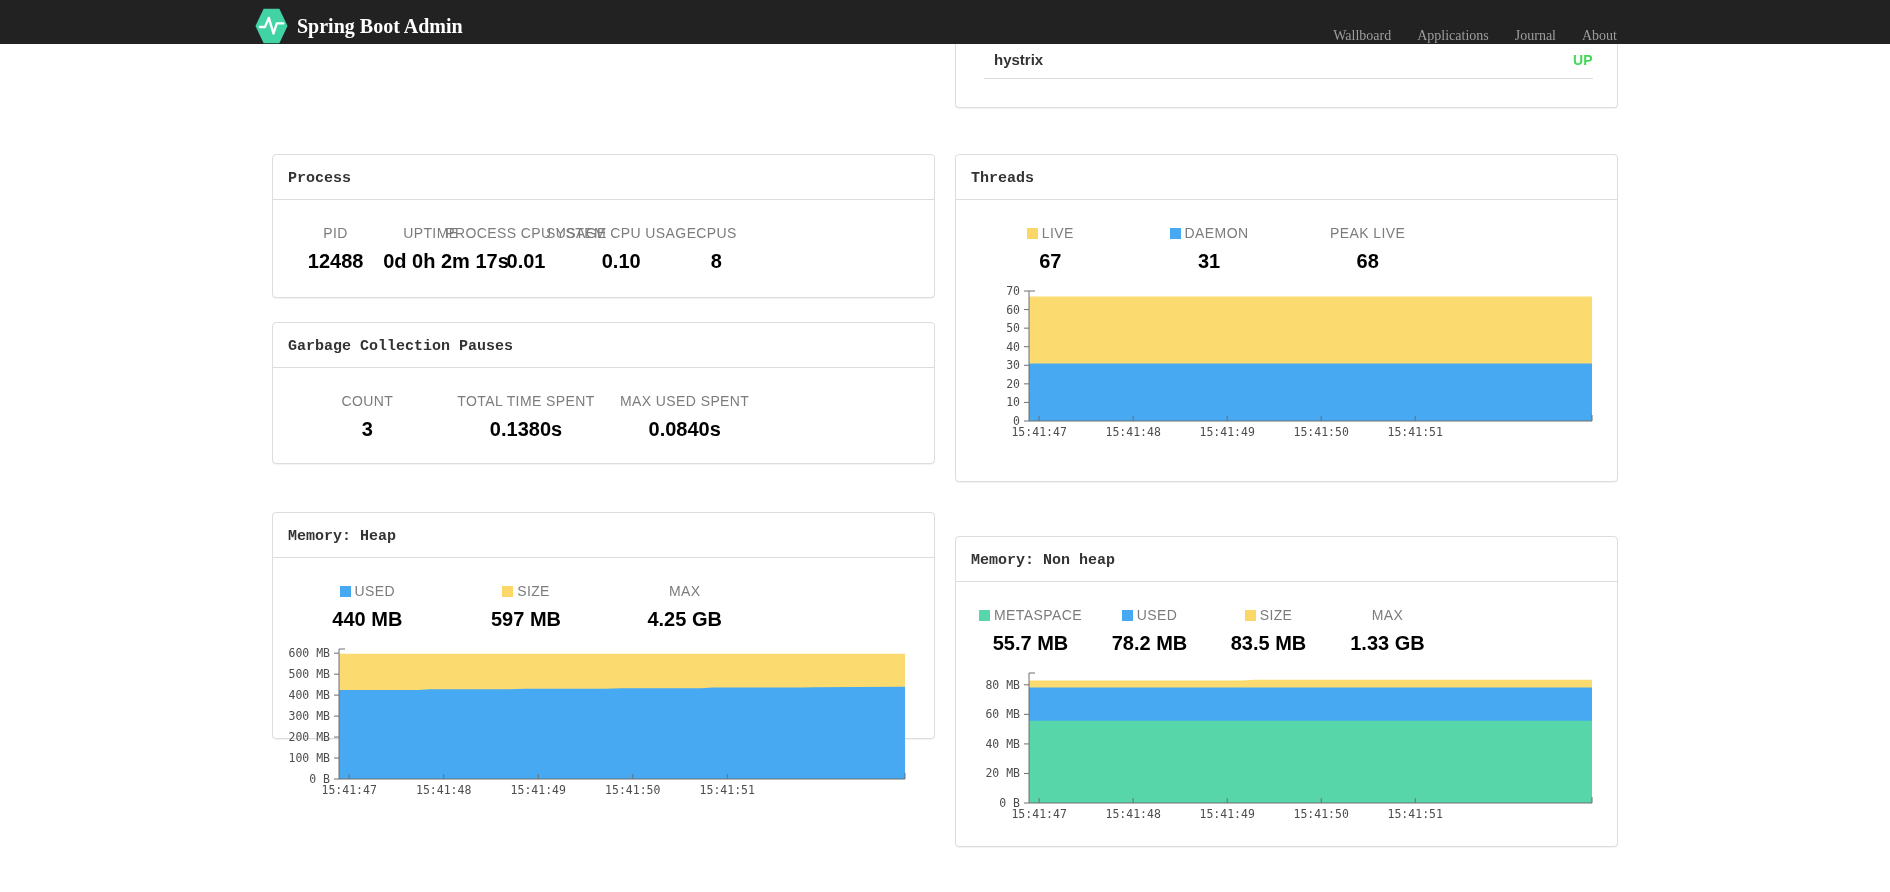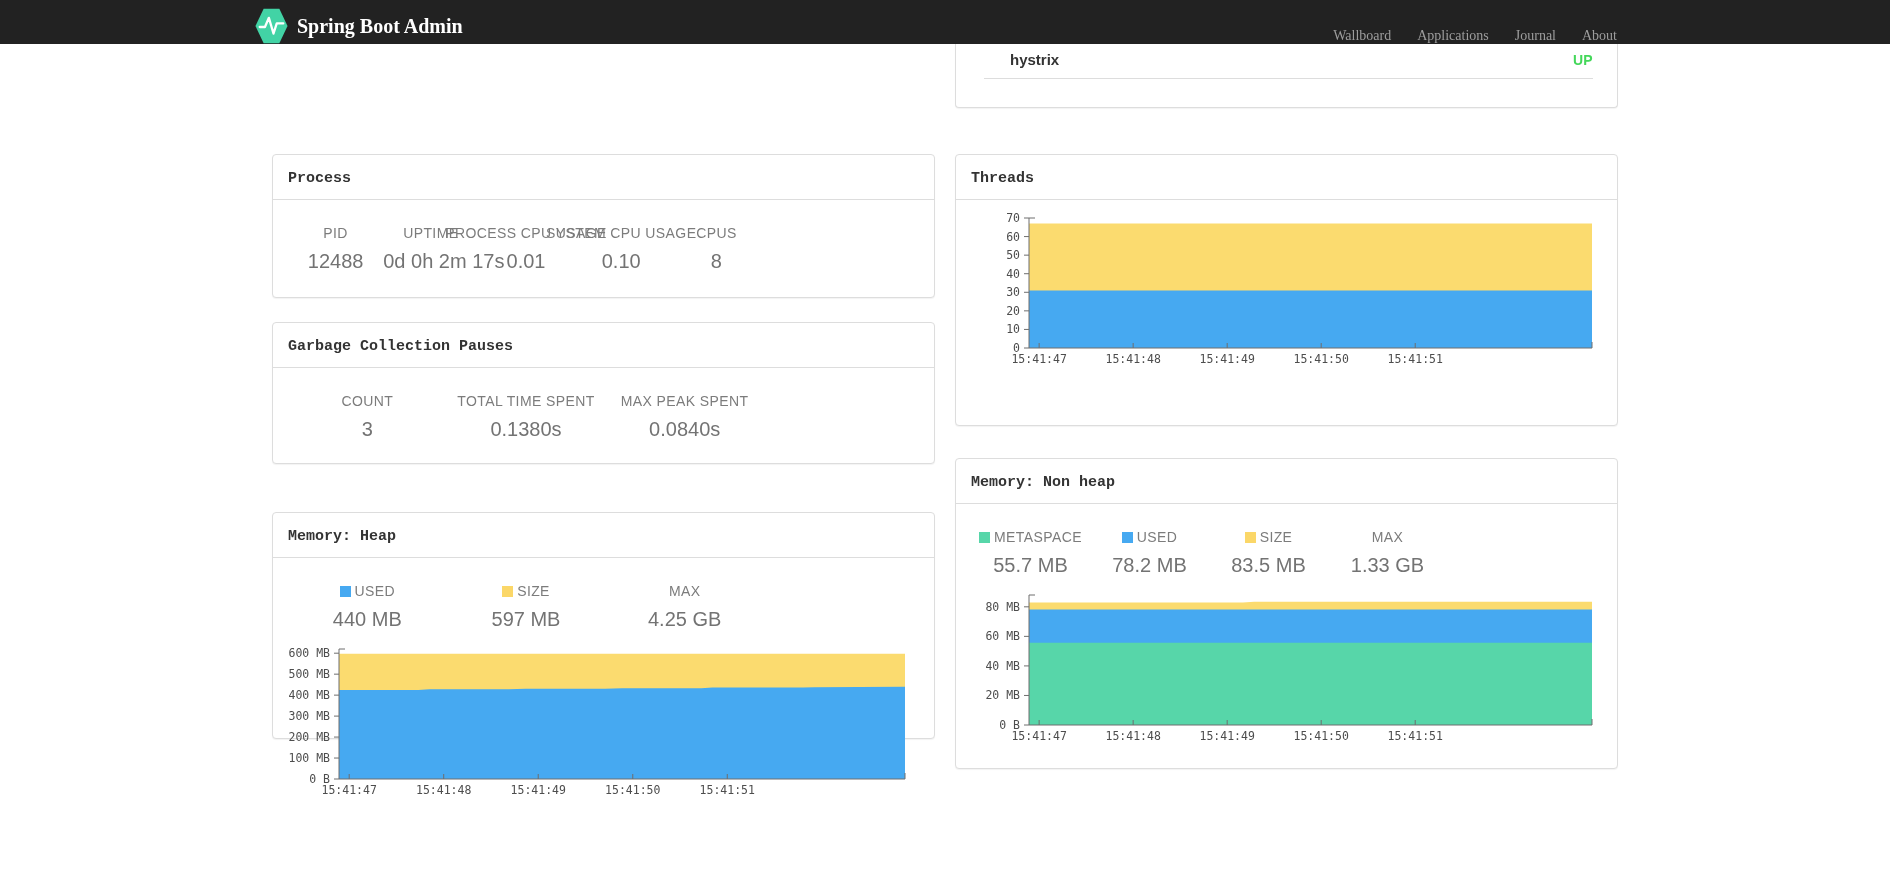--- a/index.html
+++ b/index.html
@@ -42,47 +42,47 @@
     box-shadow:0 1px 1px rgba(0,0,0,0.05); width:100%;
   }
   .card-header {
     padding:15px 15px 12px 15px;
     border-bottom:1px solid #ddd;
     font-size:15px; font-weight:700; color:#333;font-family:Liberation Mono, monospace;
   }
   .card-process { height:144px; margin-bottom:24px; }
   .card-gc      { height:142px; margin-bottom:48px; }
   .card-heap    { height:227px; }
-  .card-threads { height:272px; margin-bottom:32px; }
+  .card-threads { height:328px; margin-bottom:54px; }
   .card-nonheap { height:311px; }
   
   .card-health {
     height:64px; margin-bottom:46px;
     border-top:none; border-radius:0 0 4px 4px;
     overflow:hidden;
   }
   .health-row {
     margin:0 24px 0 28px; padding:7px 0 10px 10px;
     border-bottom:1px solid #ddd;
     display:flex; align-items:center; justify-content:space-between;
   }
-  .health-name { font-size:15px; font-weight:700; color:#333;margin-left:16px; }
+  .health-name { font-size:15px; font-weight:700; color:#333; }
   .health-status { font-size:14px; font-weight:700; letter-spacing:.3px; }
   
   .metrics {
     display:flex; padding:25px 170px 0 15px;
   }
   .metric { flex:1; text-align:center; min-width:0; }
   .metric-label {
     font-size:14px; color:#7c7c7c; letter-spacing:.4px; white-space:nowrap;
     display:flex; align-items:center; justify-content:center; gap:4px;
   }
   .swatch { width:11px; height:11px; display:inline-block; flex:none; }
   .metric-value {
-    font-size:20px; color:#737373; margin-top:9px; white-space:nowrap;
+    font-size:20px; color:#000000; margin-top:9px; white-space:nowrap;font-weight:bold;
   }
   
   .chart-wrap { margin-top:12px; }
   .chart-wrap svg { display:block; }
   .tick-label {
     font-family:"DejaVu Sans Mono", monospace;
     font-size:11.5px; fill:#4d4d4d;
   }
 </style>
 </head>
@@ -158,21 +158,21 @@
             <div class="metric-value">3</div>
           </div>
           <div class="metric">
             <div class="metric-label">
               <span>TOTAL TIME SPENT</span>
             </div>
             <div class="metric-value">0.1380s</div>
           </div>
           <div class="metric">
             <div class="metric-label">
-              <span>MAX PEAK SPENT</span>
+              <span>MAX USED SPENT</span>
             </div>
             <div class="metric-value">0.0840s</div>
           </div>
         </div>
     </div>
 
     <div class="card card-heap">
       <div class="card-header">Memory: Heap</div>
       <div class="metrics">
           <div class="metric">
@@ -237,20 +237,42 @@
 
     <div class="card card-health">
       <div class="health-row">
         <span class="health-name">hystrix</span>
         <span class="health-status" style="color: rgb(68, 215, 90);">UP</span>
       </div>
     </div>
 
     <div class="card card-threads">
       <div class="card-header">Threads</div>
+      <div class="metrics">
+          <div class="metric">
+            <div class="metric-label">
+              <span class="swatch" style="background: rgb(251, 215, 104);"></span>
+              <span>LIVE</span>
+            </div>
+            <div class="metric-value">67</div>
+          </div>
+          <div class="metric">
+            <div class="metric-label">
+              <span class="swatch" style="background: rgb(70, 169, 241);"></span>
+              <span>DAEMON</span>
+            </div>
+            <div class="metric-value">31</div>
+          </div>
+          <div class="metric">
+            <div class="metric-label">
+              <span>PEAK LIVE</span>
+            </div>
+            <div class="metric-value">68</div>
+          </div>
+        </div>
       <div class="chart-wrap">
           <svg width="663" height="158" viewBox="0 0 663 158">
             <path d="M73,136 L73,11.57142857142857 L636,11.57142857142857 L636,136 Z" fill="#fbdb6f"></path>
             <path d="M73,136 L73,78.42857142857143 L636,78.42857142857143 L636,136 Z" fill="#46a9f1"></path>
             <line x1="73" y1="6" x2="73" y2="136" stroke="#6e6e6e" stroke-width="1"></line>
             <line x1="73" y1="136" x2="636" y2="136" stroke="#6e6e6e" stroke-width="1"></line>
             <line x1="73" y1="6" x2="79" y2="6" stroke="#6e6e6e" stroke-width="1"></line>
             <line x1="636" y1="136" x2="636" y2="130" stroke="#6e6e6e" stroke-width="1"></line>
             <line x1="68" y1="136" x2="73" y2="136" stroke="#6e6e6e" stroke-width="1"></line>
             <text x="64" y="140" text-anchor="end" class="tick-label">0</text>

